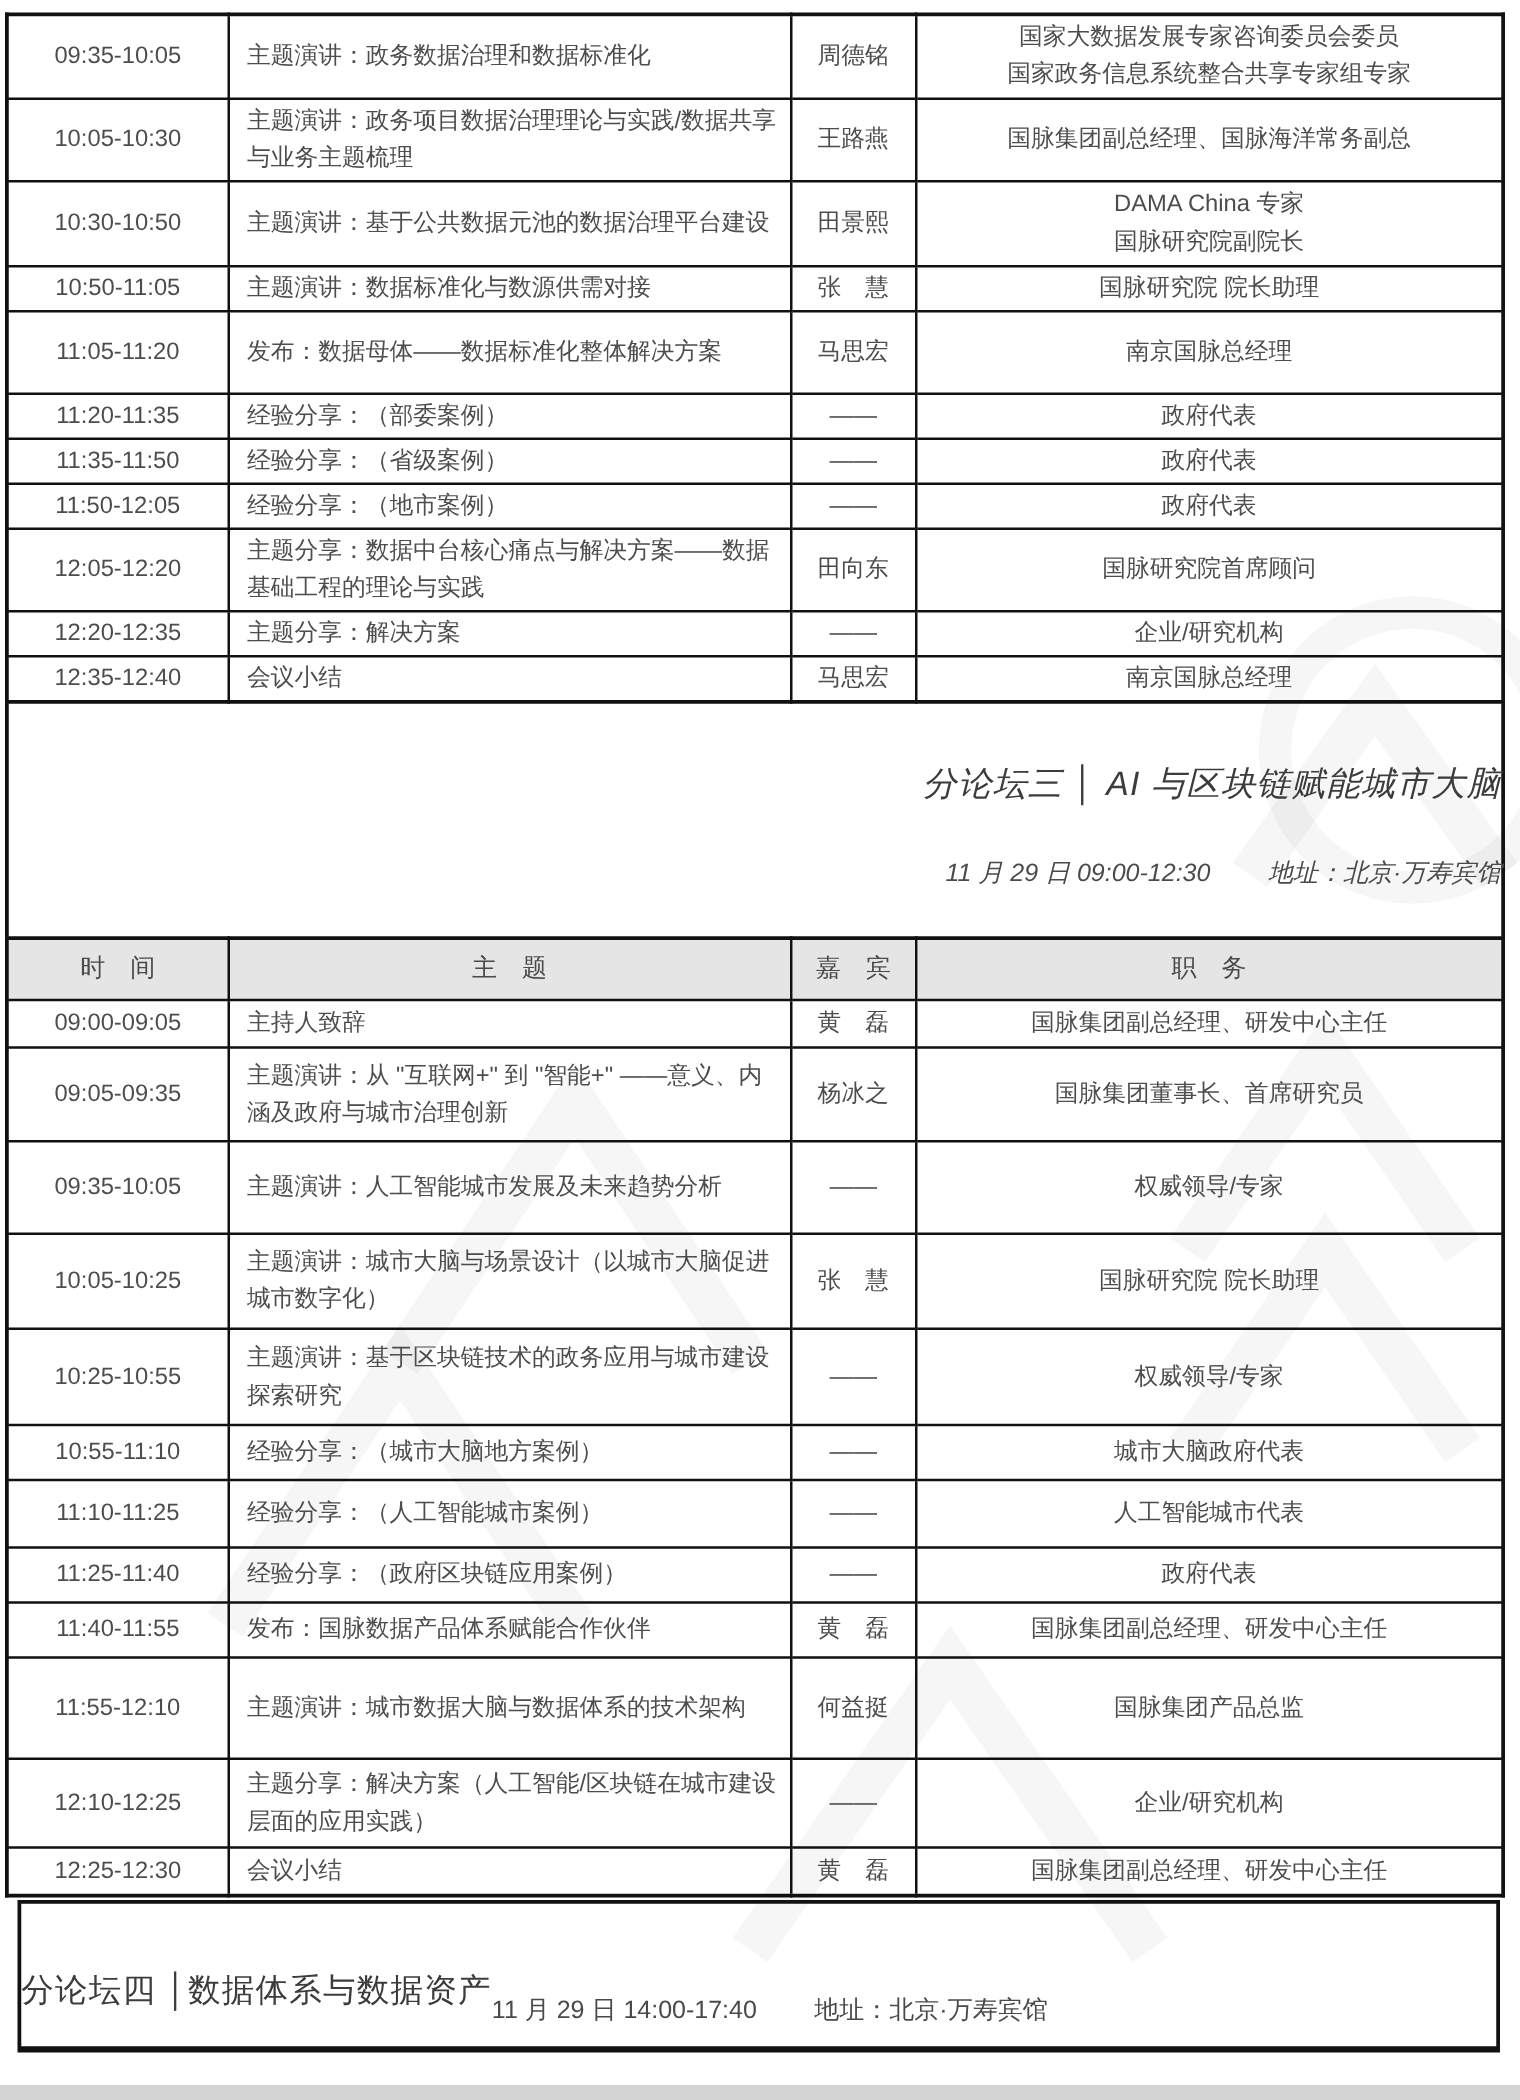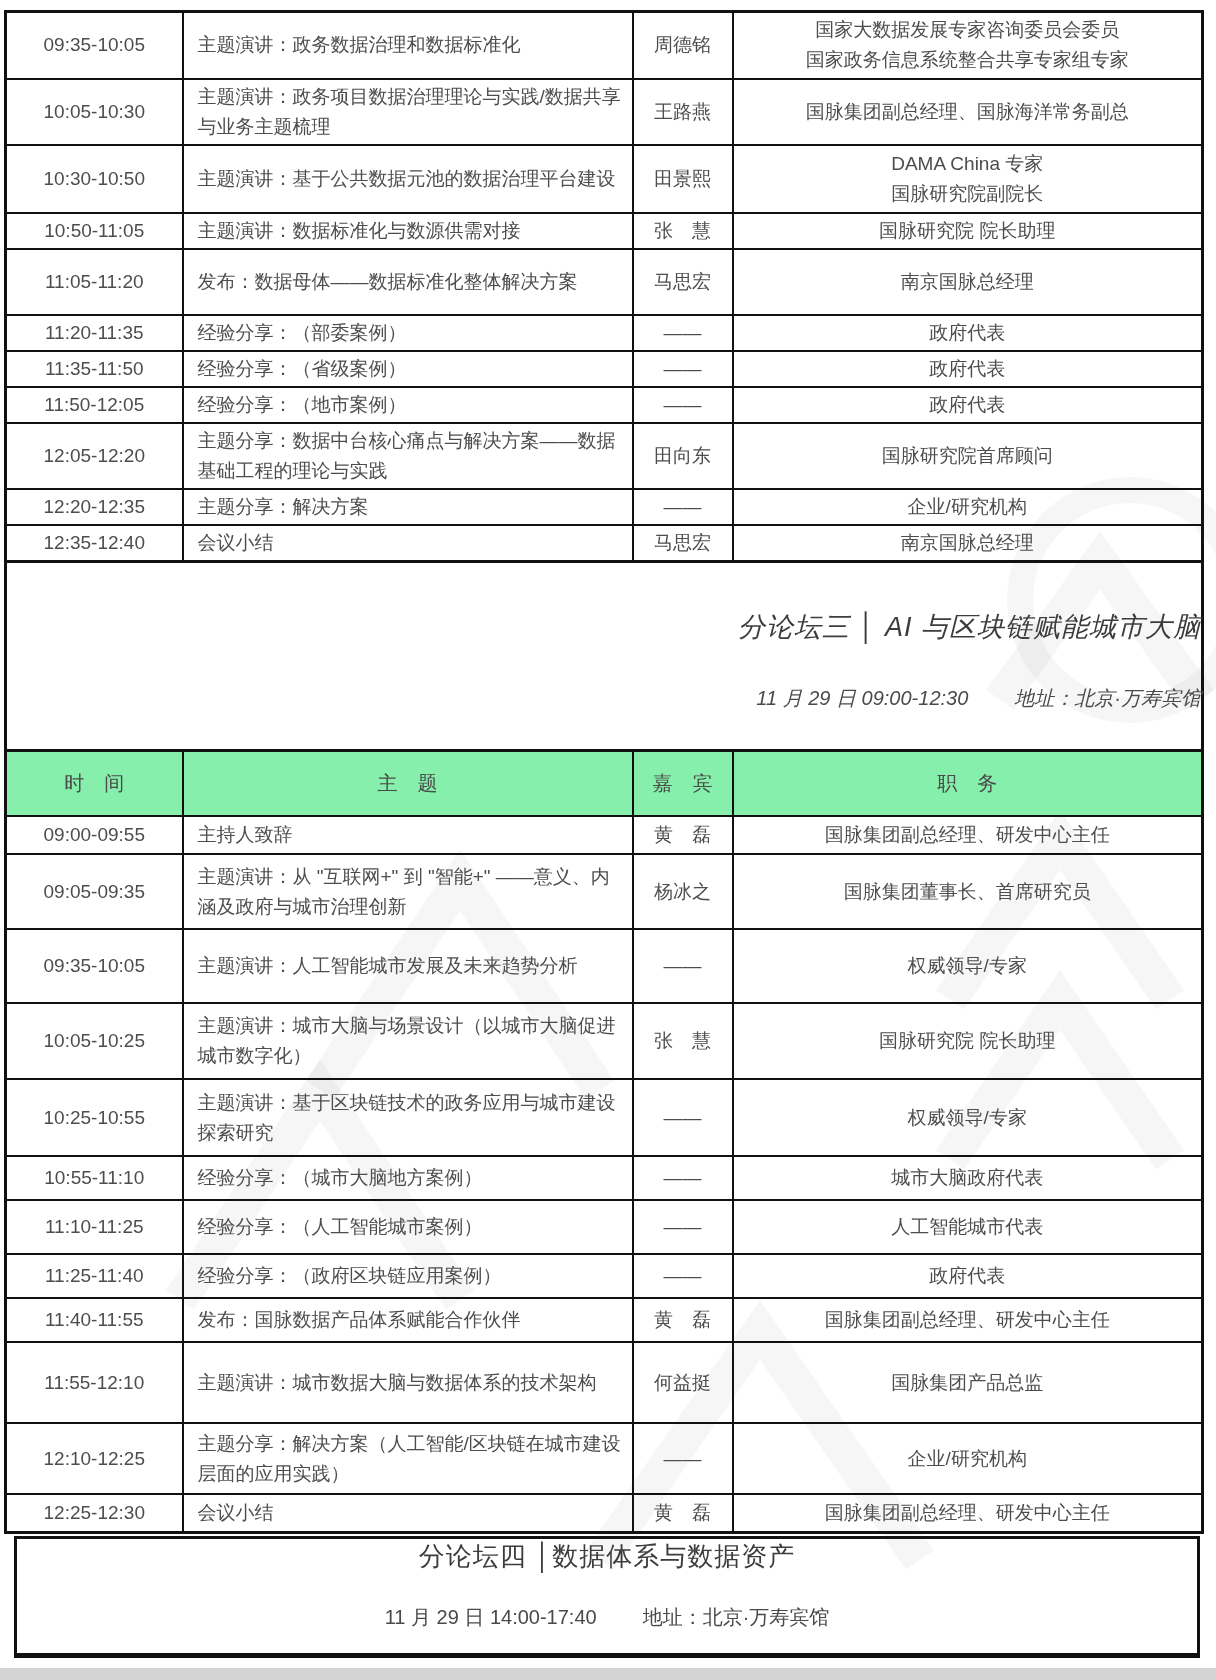--- a/index.html
+++ b/index.html
@@ -25,21 +25,21 @@
     text-align:center;
     font-weight:normal;
     overflow:hidden;
     padding:2px 4px;
     color:#4d4d4d;
   }
   .c-topic { text-align:left; padding:2px 10px 2px 14px; }
   .c-title, .c-guest { white-space:pre-line; }
 
   
-  thead th { background:#86efac; font-size:20px; height:66px; color:#4a4a4a; }
+  thead th { background:#e5e5e5; font-size:20px; height:50px; color:#4a4a4a; }
 
   
   #t1 tbody tr:nth-of-type(1){height:67px}
   #t1 tbody tr:nth-of-type(2){height:66px}
   #t1 tbody tr:nth-of-type(3){height:68px}
   #t1 tbody tr:nth-of-type(4){height:34px}
   #t1 tbody tr:nth-of-type(5){height:66px}
   #t1 tbody tr:nth-of-type(6){height:33px}
   #t1 tbody tr:nth-of-type(7){height:34px}
   #t1 tbody tr:nth-of-type(8){height:35px}
@@ -71,21 +71,22 @@
   }
   .banner-title { font-size:27px; color:#3c3c3c; letter-spacing:1px; }
   .banner-meta { margin-top:40px; font-size:20px; color:#4a4a4a; }
   .banner-meta .venue { margin-left:46px; }
 
   
   .box4 {
     margin:2px 4px 0 10px;
     border:3px solid #111; border-bottom-width:5px;
     height:122px;
-    display:flex; flex-direction:column; align-items:center;
+    display:flex; flex-direction:row; align-items:center;
+    padding-top:26px;
     background:transparent;
   }
   .box4 .banner-title { font-size:26px; }
   .box4 .banner-meta { margin-top:30px; }
 
   .bottom-strip { position:absolute; left:0; bottom:0; width:1216px; height:12px; background:#d4d4d4; z-index:2; }
 </style>
 </head>
 <body>
 
@@ -213,21 +214,21 @@
         <tr>
           <th>时　间</th>
           <th>主　题</th>
           <th>嘉　宾</th>
           <th>职　务</th>
         </tr>
       </thead>
       <tbody>
 
           <tr>
-            <td class="c-time">09:00-09:55</td>
+            <td class="c-time">09:00-09:05</td>
             <td class="c-topic">主持人致辞</td>
             <td class="c-guest">黄　磊</td>
             <td class="c-title">国脉集团副总经理、研发中心主任</td>
           </tr>
 
           <tr>
             <td class="c-time">09:05-09:35</td>
             <td class="c-topic">主题演讲：从 "互联网+" 到 "智能+" ——意义、内涵及政府与城市治理创新</td>
             <td class="c-guest">杨冰之</td>
             <td class="c-title">国脉集团董事长、首席研究员</td>

